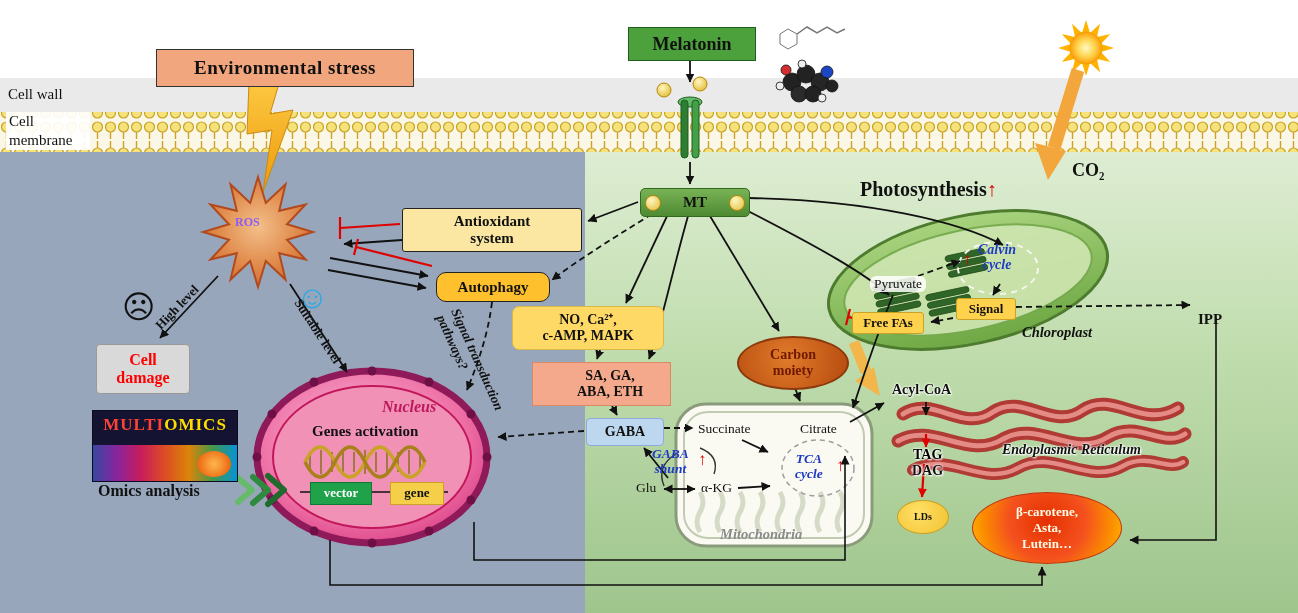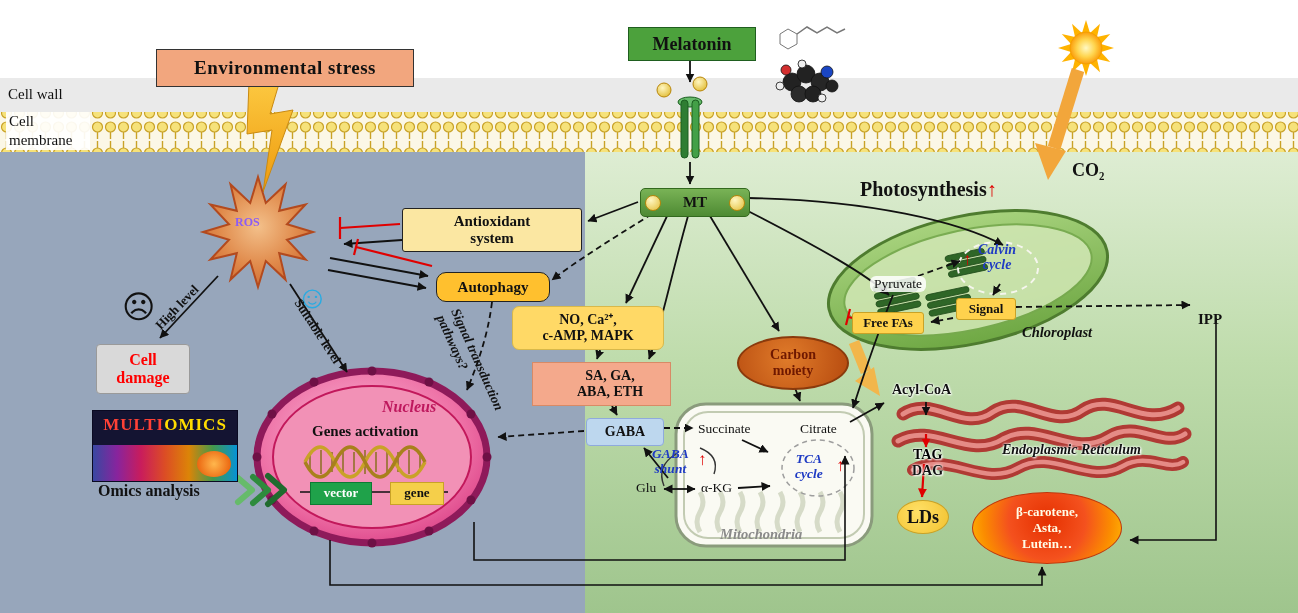--- a/index.html
+++ b/index.html
@@ -385,21 +385,21 @@
   <div class="bx" style="left:852px;top:312px;width:70px;height:20px;background:#FFD24D;border:1px solid #C9A227;border-radius:3px;font-size:13px;">
     <span>Free FAs</span>
   </div>
   <div class="lbl" style="left:1022px;top:324px;font-style:italic;font-weight:700;font-size:14.5px;">Chloroplast</div>
 
   <div class="lbl" style="left:1198px;top:296px;font-weight:700;font-size:15px;margin-top:15px;">IPP</div>
   <div class="lbl halo" style="left:892px;top:382px;font-weight:700;font-size:14px;">Acyl-CoA</div>
   <div class="lbl halo" style="left:912px;top:417px;font-weight:700;font-size:14px;margin-top:46px;">DAG</div>
   <div class="lbl halo" style="left:913px;top:447px;font-weight:700;font-size:14px;color:#000000;">TAG</div>
   <div class="lbl halo" style="left:1002px;top:442px;font-style:italic;font-weight:700;font-size:14px;">Endoplasmic Reticulum</div>
-  <div class="bx" style="left:897px;top:500px;width:50px;height:32px;border-radius:50%;background:radial-gradient(circle at 40% 35%,#FFE066,#F2C230);border:1.5px solid #C9A227;font-size:18px;">
+  <div class="bx" style="left:897px;top:500px;width:50px;height:32px;border-radius:50%;background:radial-gradient(circle at 40% 35%,#FFE066,#F2C230);border:1.5px solid #C9A227;font-size:10px;">
     <span>LDs</span>
   </div>
   <div class="bx" style="left:972px;top:492px;width:148px;height:70px;border-radius:50%;background:radial-gradient(circle at 50% 40%,#E53000 0%,#F4511E 45%,#FB8C00 75%,#FFC107 100%);border:1px solid #BF360C;font-size:13px;color:#FFFDE7;line-height:1.25;">
     <span>β-carotene,</span>
     <span>Asta,</span>
     <span>Lutein…</span>
   </div>
 
 </div>
 

